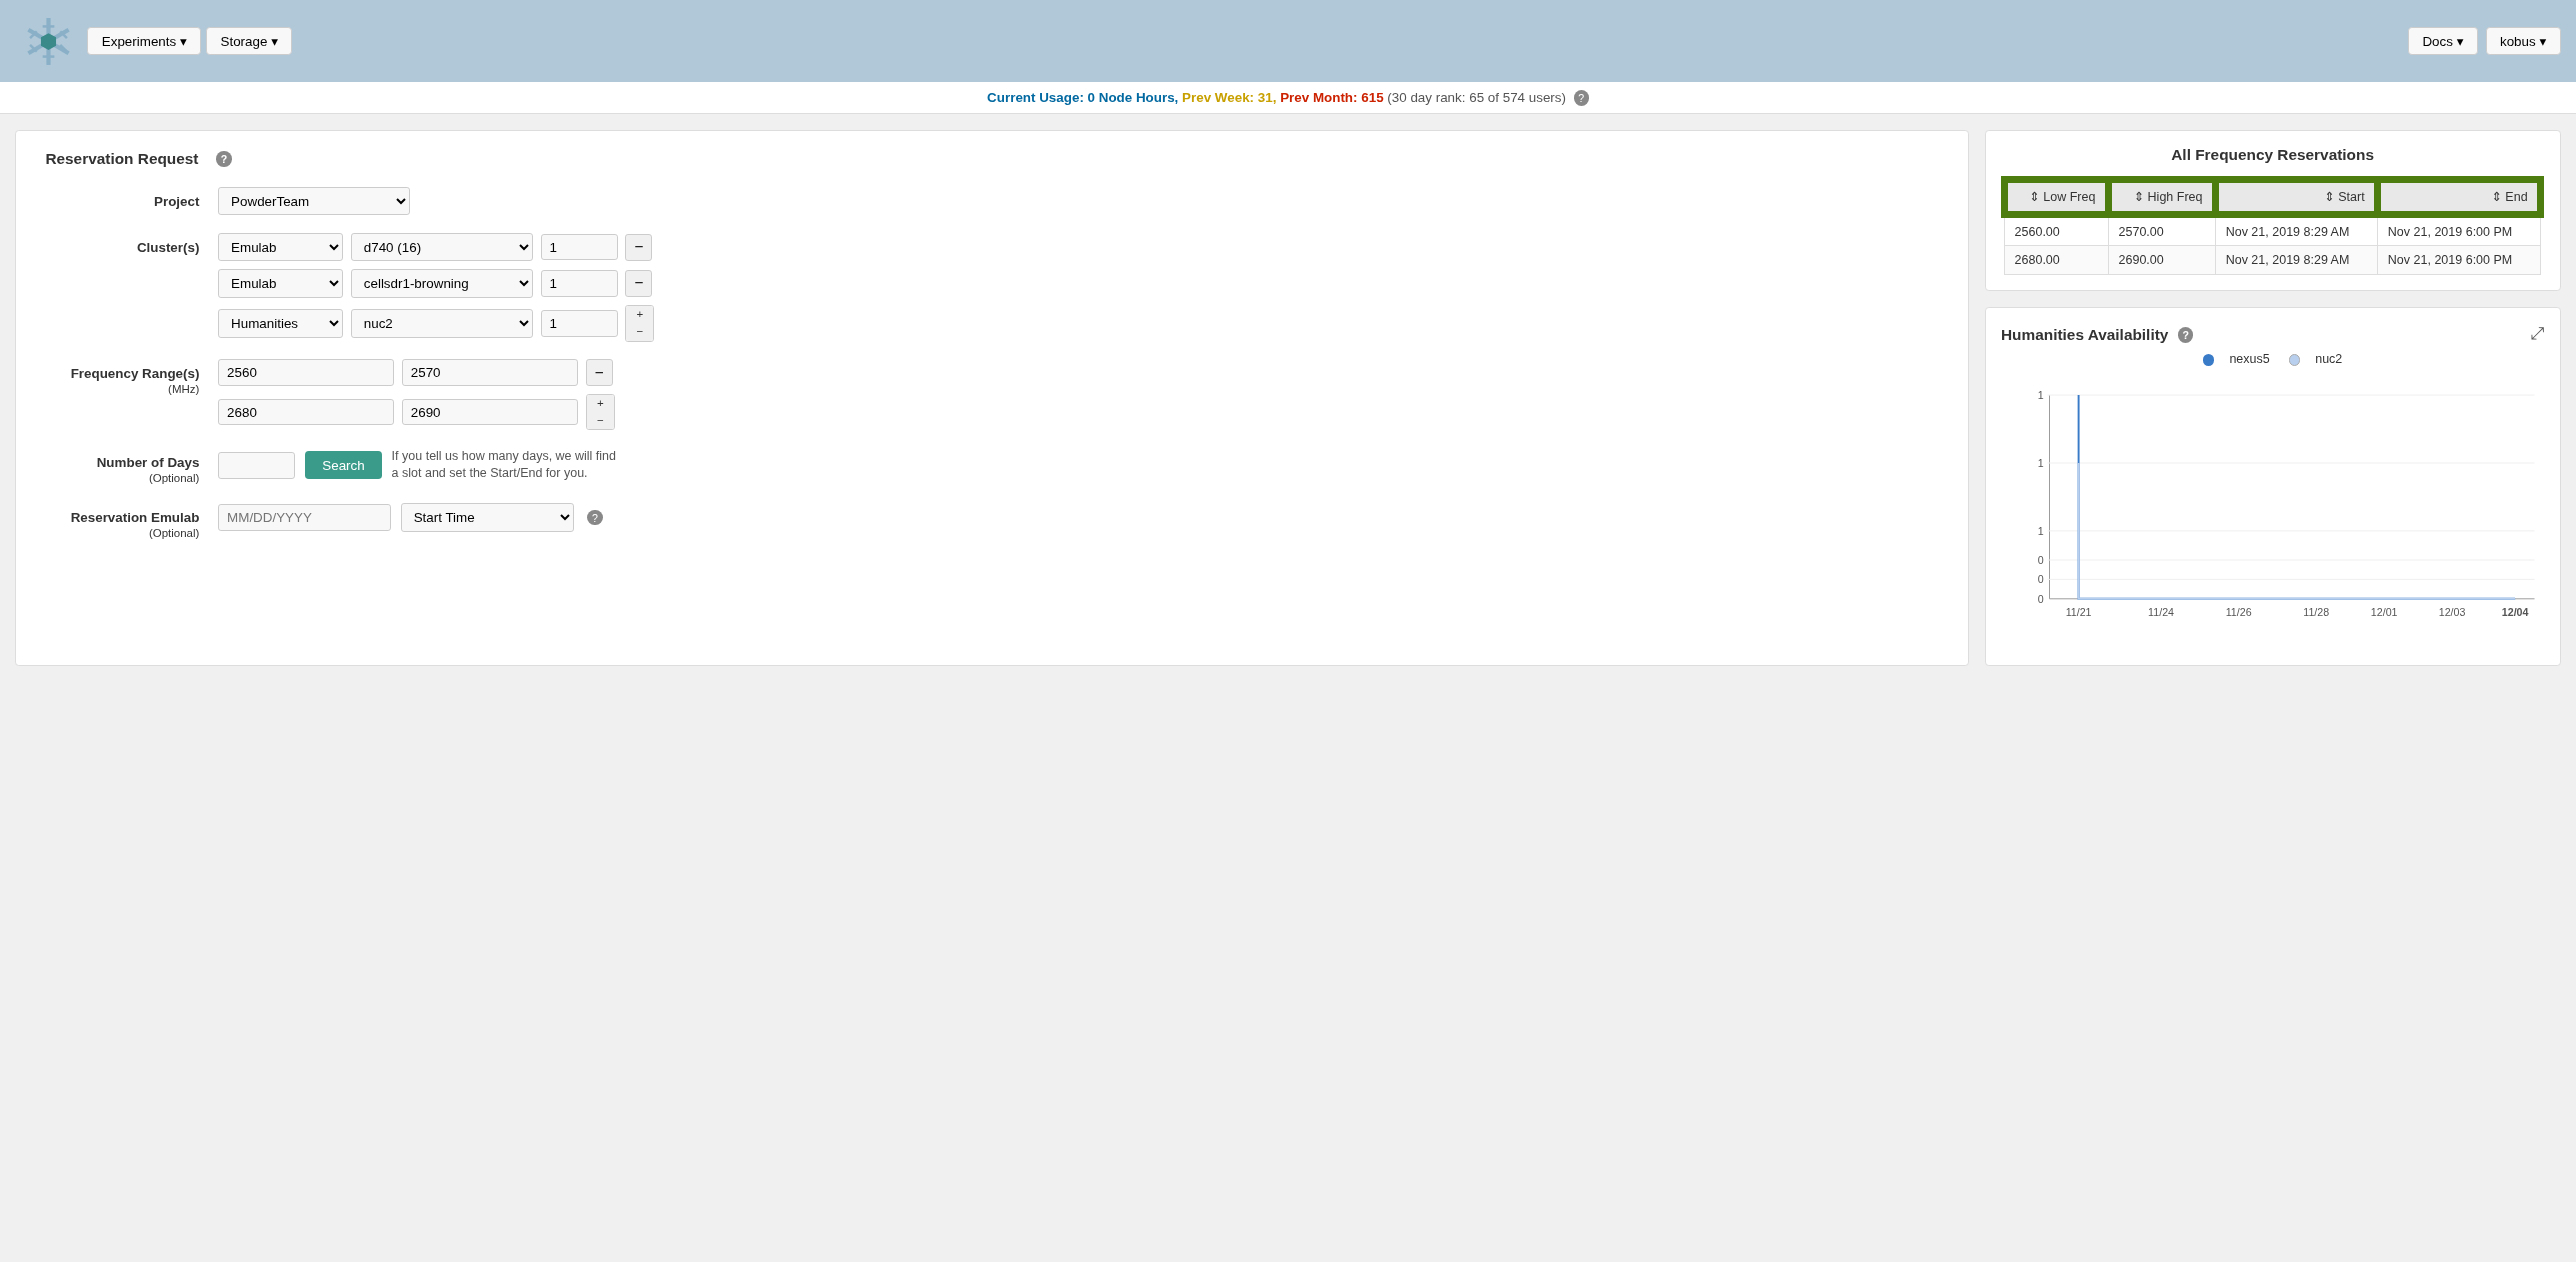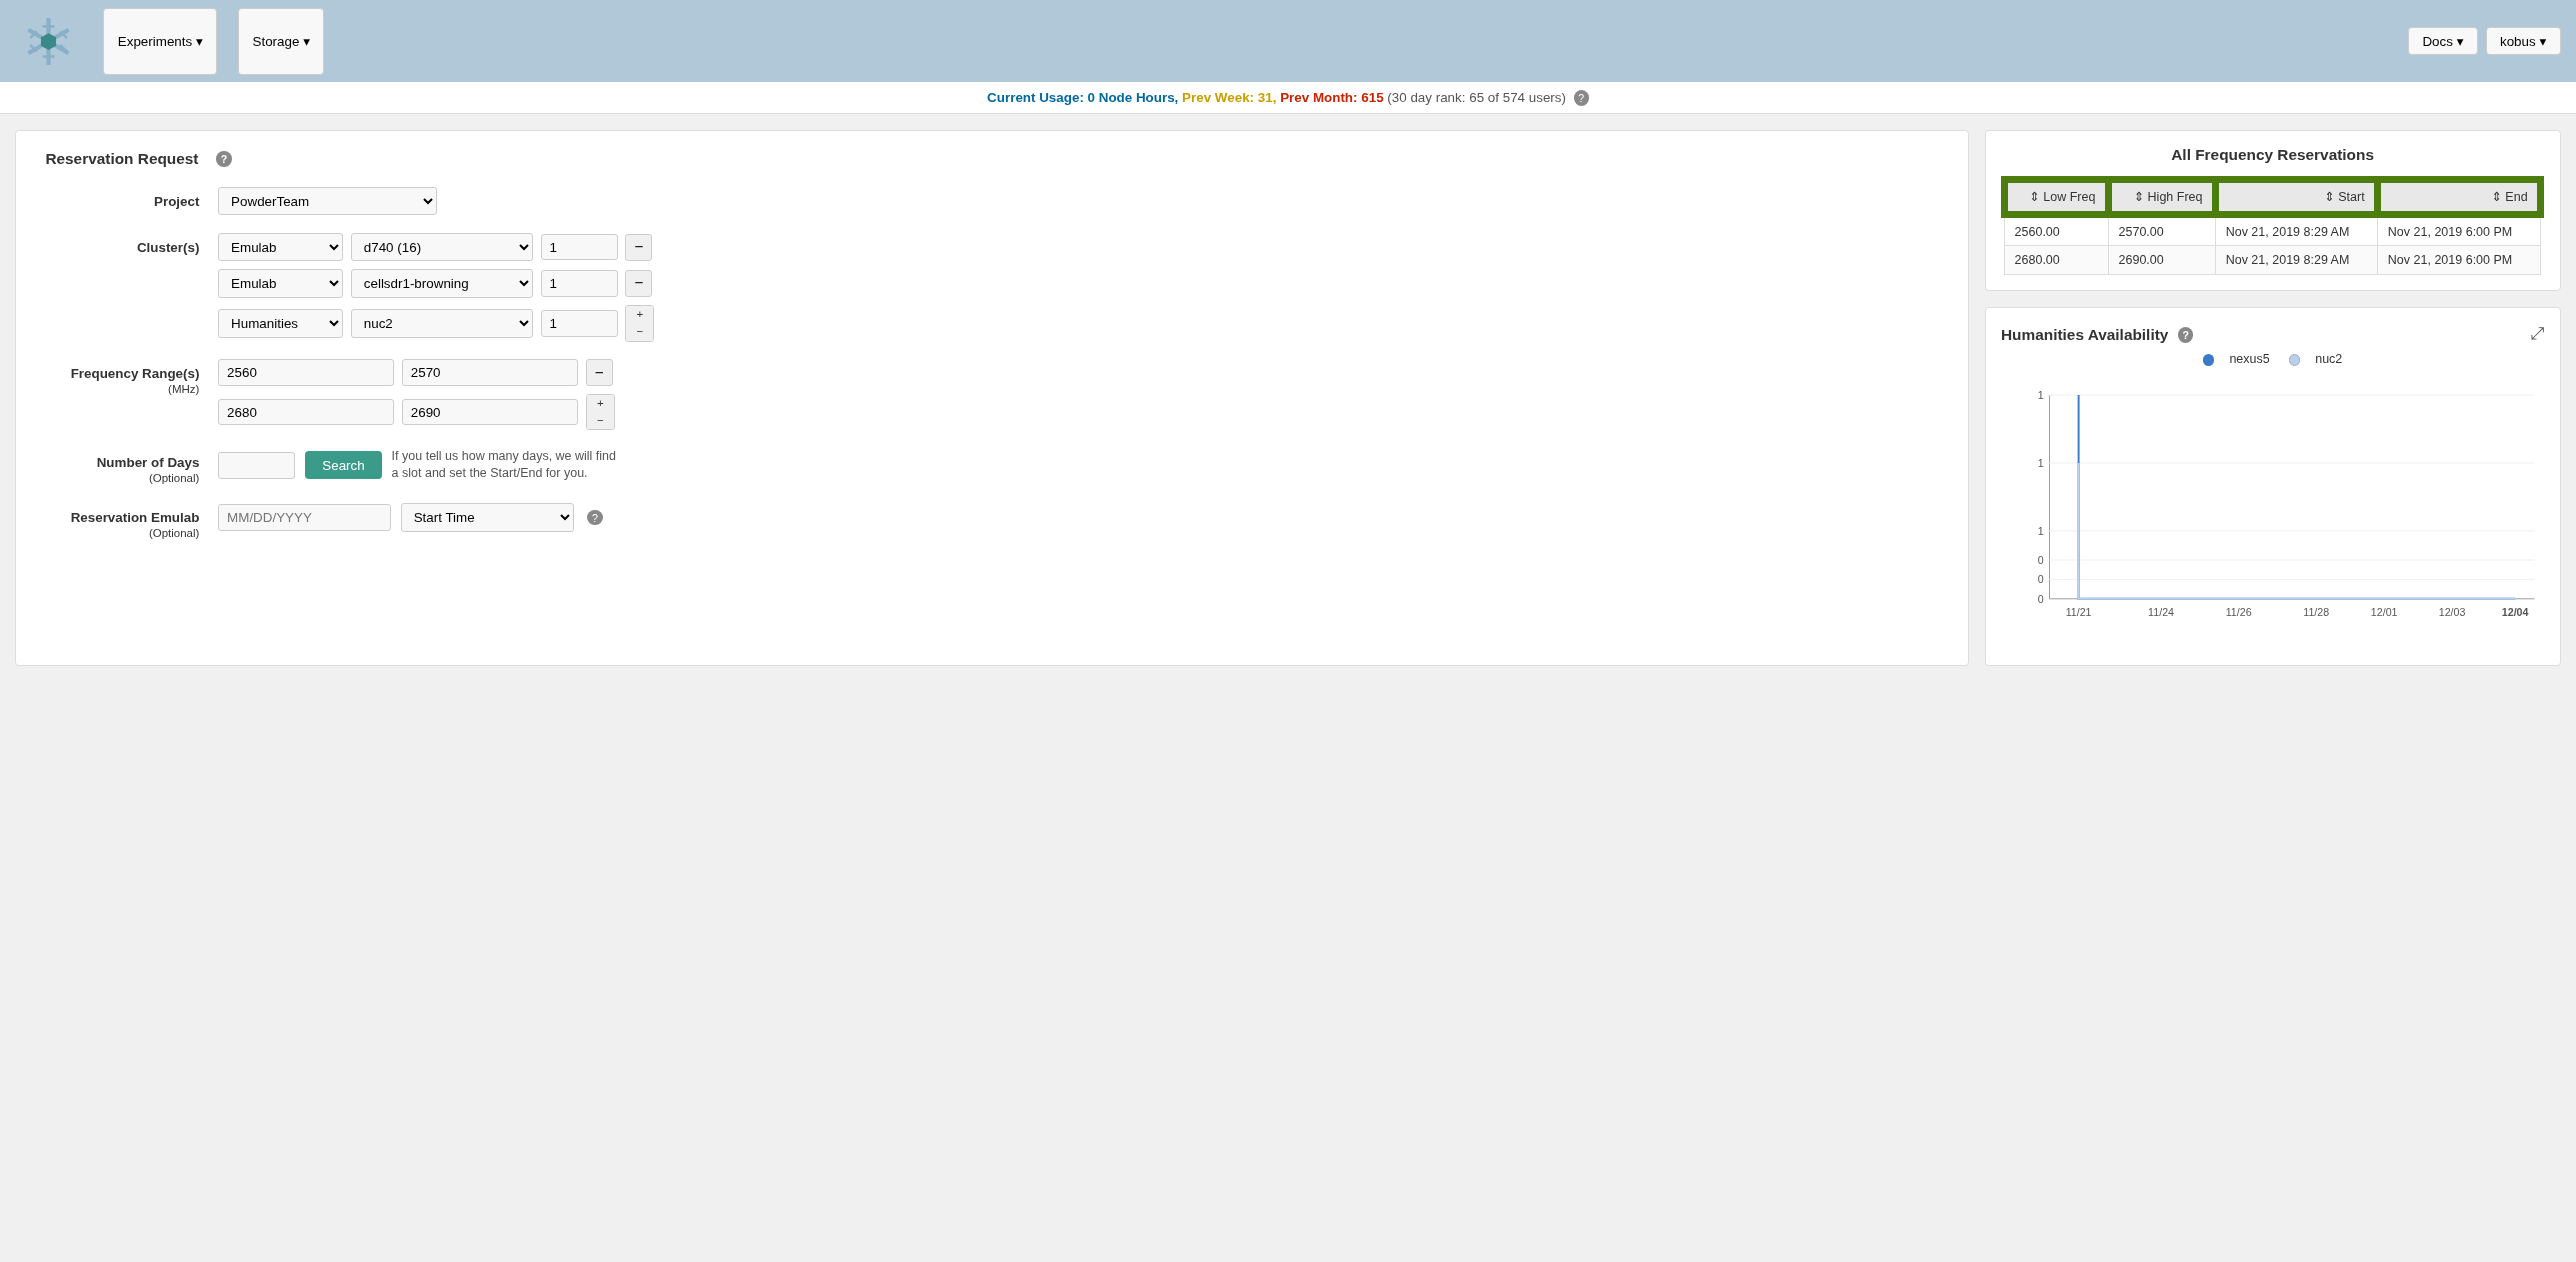--- a/index.html
+++ b/index.html
@@ -6,21 +6,21 @@
     body { font-family: Arial, sans-serif; font-size: 13.4px; background: #f0f0f0; color: #333; }
 
     
     .header {
       background: #b0c8d8;
       display: flex;
       align-items: center;
       padding: 7.7px 15.4px;
       justify-content: space-between;
     }
-    .header-left { display: flex; gap: 21px; }
+    .header-left { display: flex; align-items: center; gap: 5px; }
     .header-right { display: flex; gap: 7.7px; }
     .logo { width: 67px; height: 67px; }
     .nav-btn {
       background: #f8f8f8;
       border: 1px solid #ccc;
       border-radius: 3.8px;
       padding: 5.8px 13.4px;
       cursor: pointer;
       font-size: 13.4px;
       display: flex;
@@ -316,21 +316,21 @@
 
   <div class="left-panel">
     <div class="panel-title">
       <span>Reservation Request</span>
       <span class="info-icon">?</span>
     </div>
 
     <div class="form-row">
       <div class="form-label">Project</div>
       <div class="form-controls">
-        <select class="select-cluster" style="width:219px;">
+        <select class="select-cluster" style="width:192px;">
           <option>PowderTeam</option>
         </select>
       </div>
     </div>
 
     <div class="form-row">
       <div class="form-label">Cluster(s)</div>
       <div class="form-controls">
 
         <div class="cluster-row">

